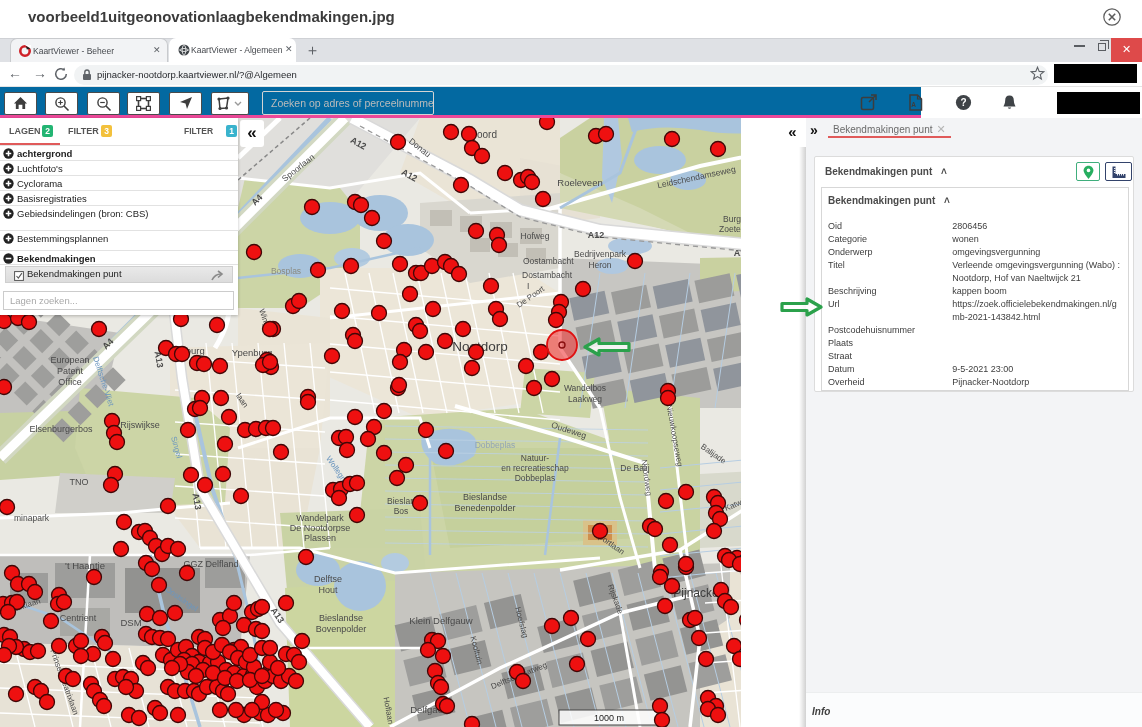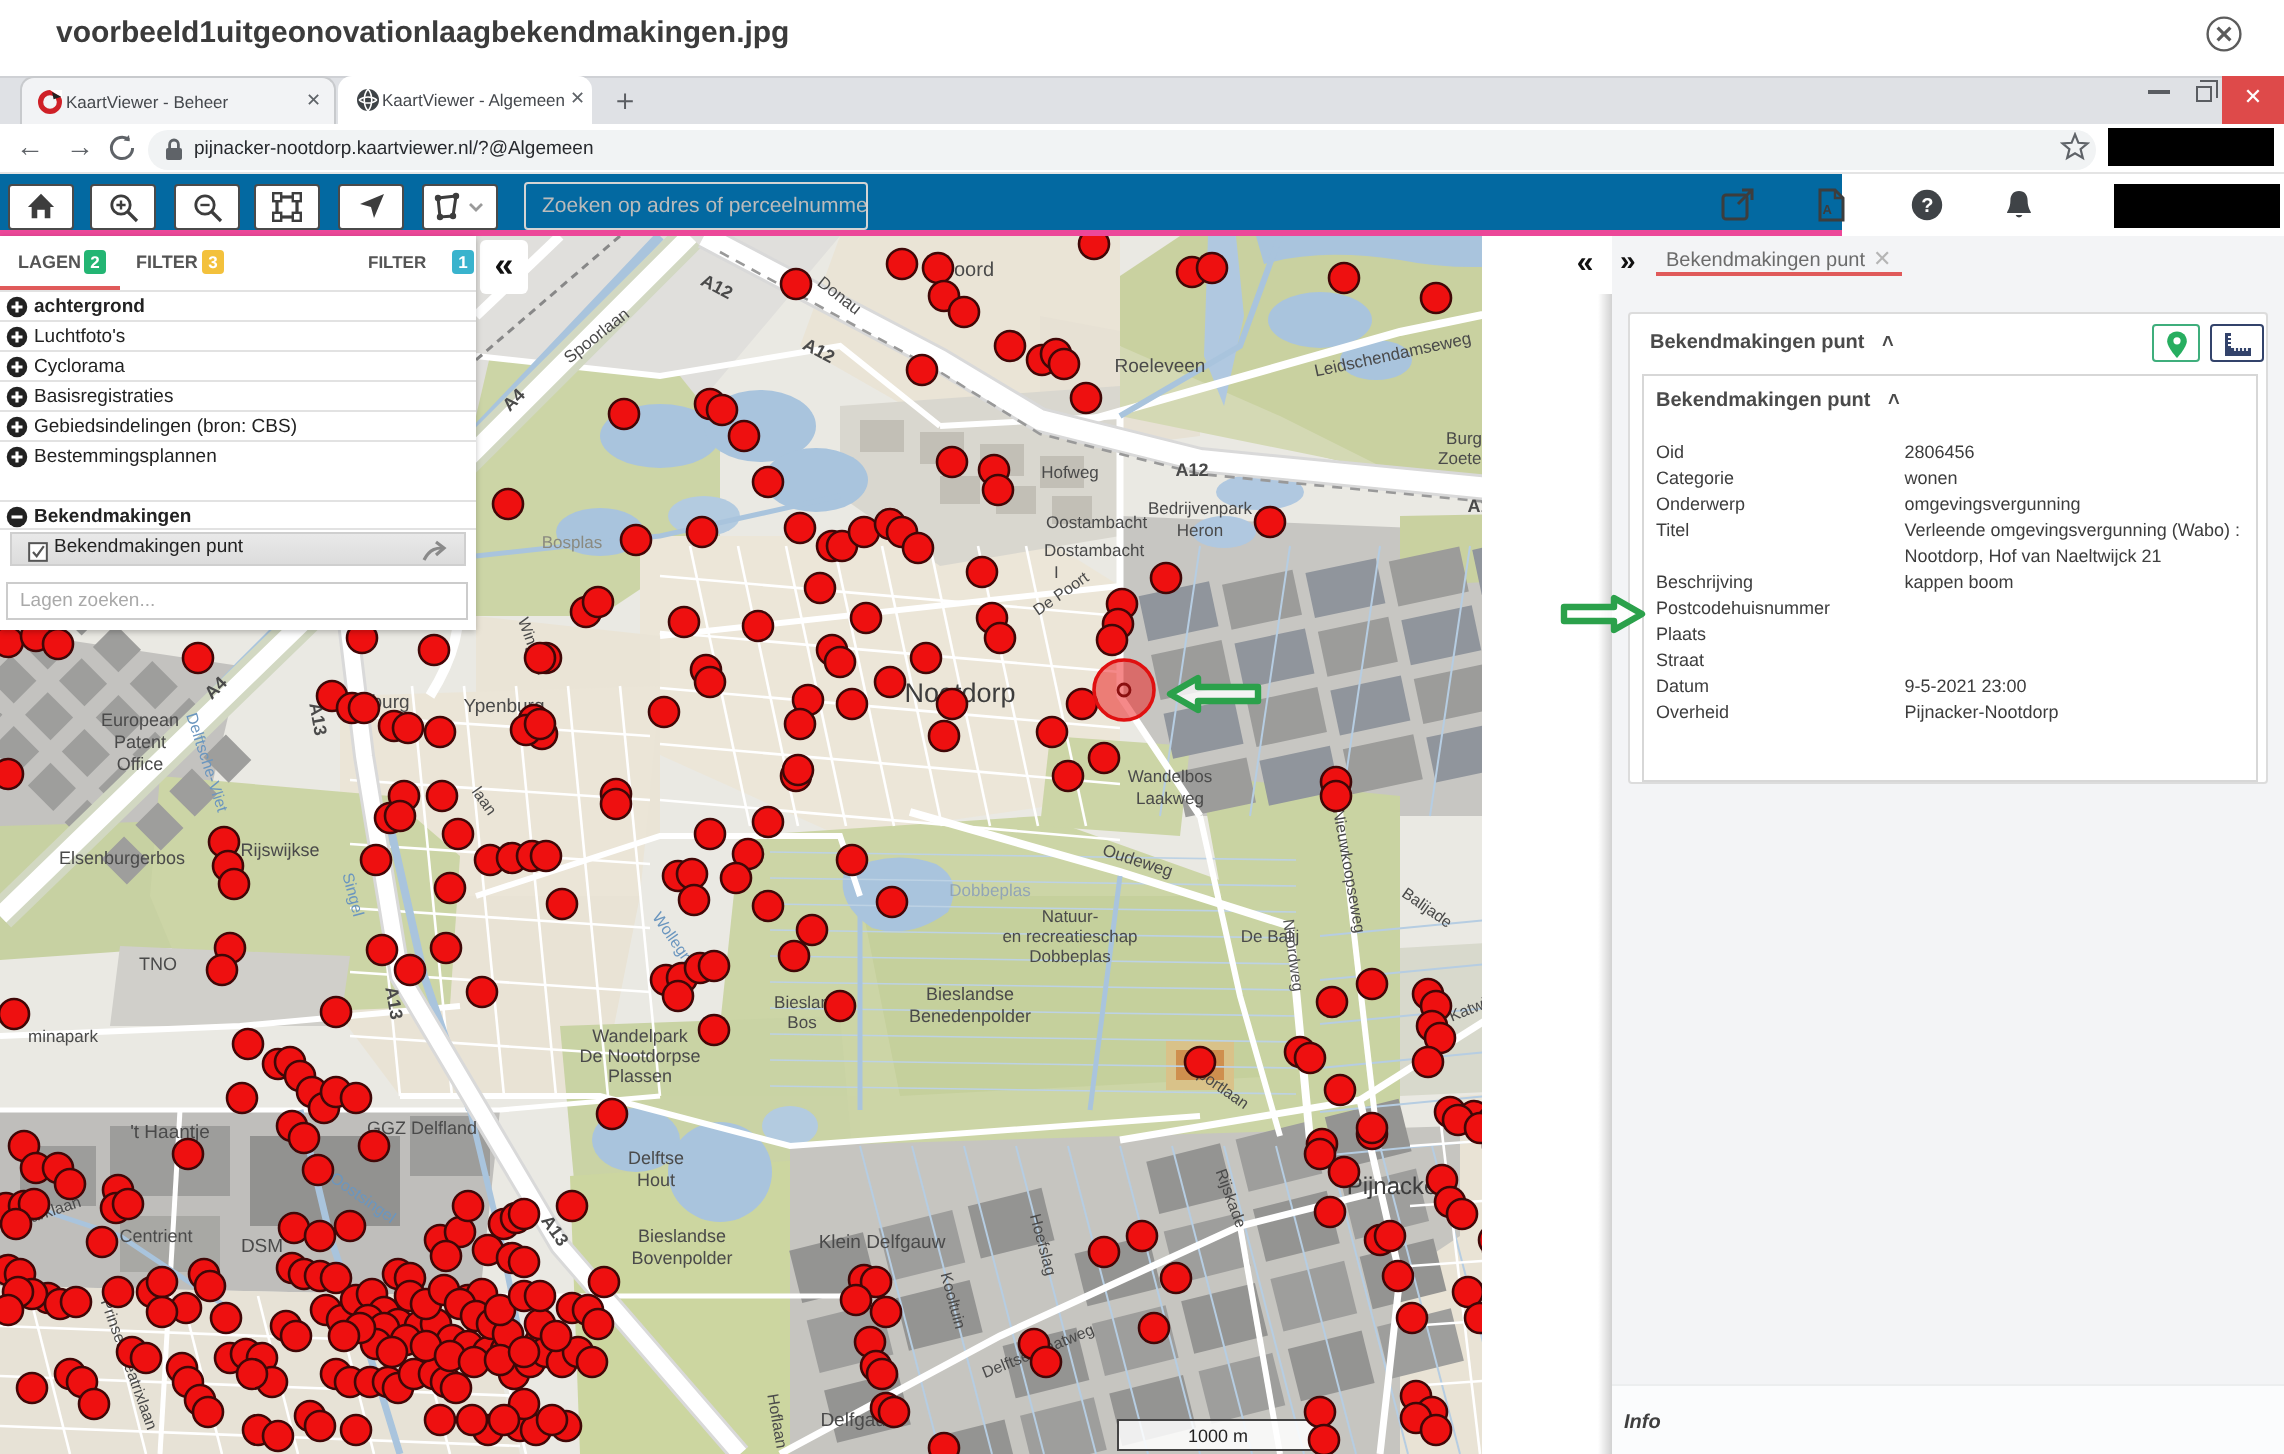--- a/index.html
+++ b/index.html
@@ -937,21 +937,21 @@
         </svg></span>
       <span class="lbl">Basisregistraties</span>
     </div>
   <div class="lprow" style="top:87px;">
       <span class="pm"><svg width="11" height="11" viewBox="0 0 12 12">
           <circle cx="6" cy="6" r="5.6" fill="#222"></circle>
           <path d="M3 6 H9 M6 3 V9" stroke="#fff" stroke-width="1.7"></path>
         </svg></span>
       <span class="lbl">Gebiedsindelingen (bron: CBS)</span>
     </div>
-  <div class="lprow" style="top:102px;">
+  <div class="lprow" style="top:112px;">
       <span class="pm"><svg width="11" height="11" viewBox="0 0 12 12">
           <circle cx="6" cy="6" r="5.6" fill="#222"></circle>
           <path d="M3 6 H9 M6 3 V9" stroke="#fff" stroke-width="1.7"></path>
         </svg></span>
       <span class="lbl">Bestemmingsplannen</span>
     </div>
   <div class="lprow" style="top:132px; font-weight:bold; border-bottom:1px solid #e2e2e2;">
       <span class="pm"><svg width="11" height="11" viewBox="0 0 12 12">
           <circle cx="6" cy="6" r="5.6" fill="#222"></circle>
           <path d="M3 6 H9" stroke="#fff" stroke-width="1.7"></path>
@@ -1011,20 +1011,24 @@
             </tr>
         <tr>
               <td class="k">Titel</td>
               <td style="white-space:nowrap">Verleende omgevingsvergunning (Wabo) :<br>Nootdorp, Hof van Naeltwijck 21</td>
             </tr>
         <tr>
               <td class="k">Beschrijving</td>
               <td>kappen boom</td>
             </tr>
         <tr>
+              <td class="k">Url</td>
+              <td style="white-space:nowrap">https://zoek.officielebekendmakingen.nl/g<br>mb-2021-143842.html</td>
+            </tr>
+        <tr>
               <td class="k">Postcodehuisnummer</td>
               <td></td>
             </tr>
         <tr>
               <td class="k">Plaats</td>
               <td></td>
             </tr>
         <tr>
               <td class="k">Straat</td>
               <td></td>

